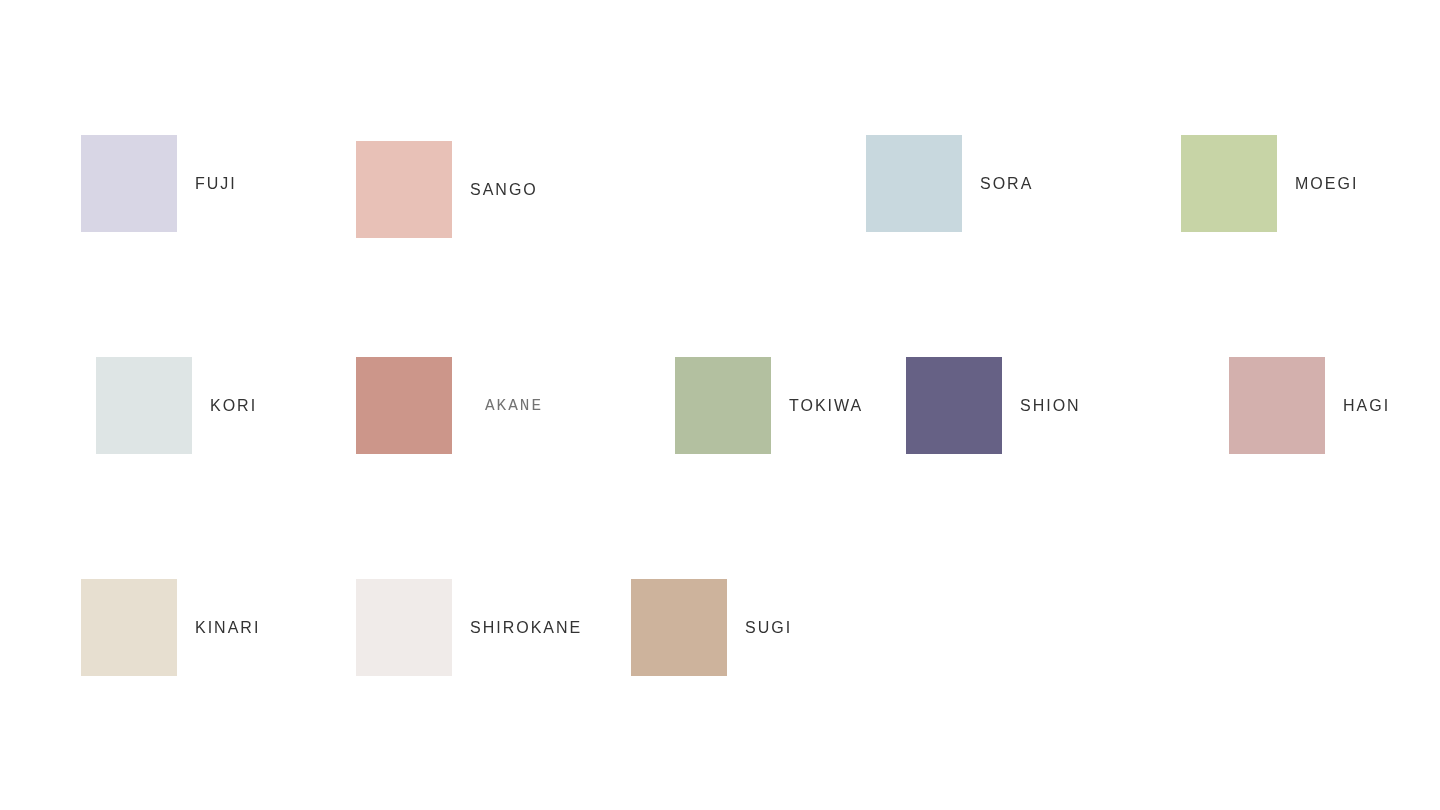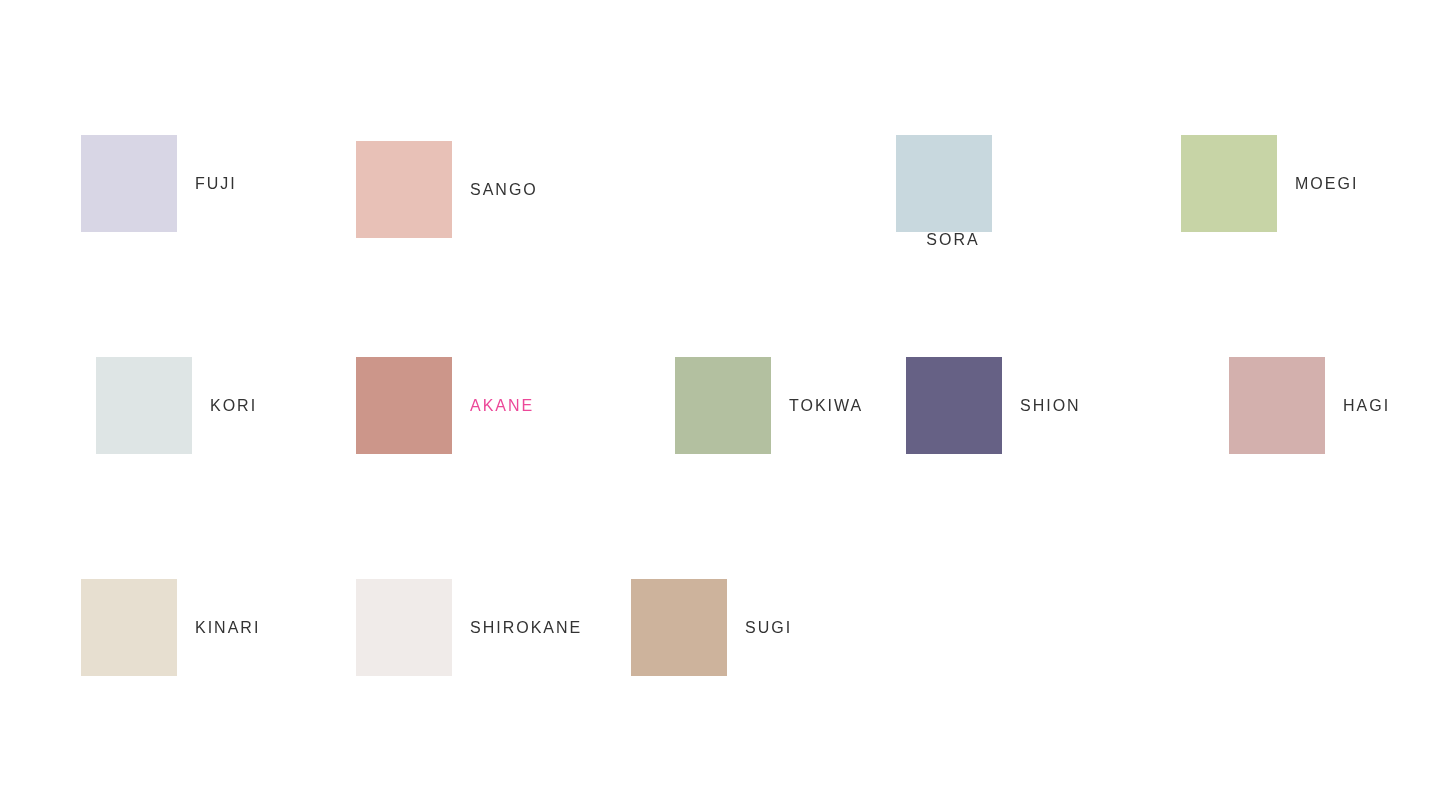--- a/index.html
+++ b/index.html
@@ -44,35 +44,35 @@
 
 <div id="palette-board" style="background: rgb(255, 255, 255);">
     <div class="swatch-cell" style="left: 81px; top: 135px; height: 97px;">
       <div class="swatch-chip" title="#D8D6E5" style="width: 96px; height: 97px; background: rgb(216, 214, 229);"></div>
       <span class="swatch-label" style="margin-left: 18px; color: rgb(51, 51, 51);">FUJI</span>
     </div>
     <div class="swatch-cell" style="left: 356px; top: 141px; height: 97px;">
       <div class="swatch-chip" title="#E8C1B7" style="width: 96px; height: 97px; background: rgb(232, 193, 183);"></div>
       <span class="swatch-label" style="margin-left: 18px; color: rgb(51, 51, 51);">SANGO</span>
     </div>
-    <div class="swatch-cell" style="left: 896px; top: 135px; height: 97px; flex-direction: column;">
+    <div class="swatch-cell" style="left: 866px; top: 135px; height: 97px;">
       <div class="swatch-chip" title="#C8D8DE" style="width: 96px; height: 97px; background: rgb(200, 216, 222);"></div>
       <span class="swatch-label" style="margin-left: 18px; color: rgb(51, 51, 51);">SORA</span>
     </div>
     <div class="swatch-cell" style="left: 1181px; top: 135px; height: 97px;">
       <div class="swatch-chip" title="#C7D4A6" style="width: 96px; height: 97px; background: rgb(199, 212, 166);"></div>
       <span class="swatch-label" style="margin-left: 18px; color: rgb(51, 51, 51);">MOEGI</span>
     </div>
     <div class="swatch-cell" style="left: 81px; top: 357px; height: 97px; padding-left: 15px;">
       <div class="swatch-chip" title="#DEE5E5" style="width: 96px; height: 97px; background: rgb(222, 229, 229);"></div>
       <span class="swatch-label" style="margin-left: 18px; color: rgb(51, 51, 51);">KORI</span>
     </div>
     <div class="swatch-cell" style="left: 356px; top: 357px; height: 97px;">
       <div class="swatch-chip" title="#CC968A" style="width: 96px; height: 97px; background: rgb(204, 150, 138);"></div>
-      <span class="swatch-label" style="margin-left: 18px; color: #ec4899;">AKANE</span>
+      <span class="swatch-label" style="margin-left: 33px; color: #737373; font-family: Liberation Mono, monospace;">AKANE</span>
     </div>
     <div class="swatch-cell" style="left: 631px; top: 357px; height: 97px; padding-left: 44px;">
       <div class="swatch-chip" title="#B3C0A0" style="width: 96px; height: 97px; background: rgb(179, 192, 160);"></div>
       <span class="swatch-label" style="margin-left: 18px; color: rgb(51, 51, 51);">TOKIWA</span>
     </div>
     <div class="swatch-cell" style="left: 906px; top: 357px; height: 97px;">
       <div class="swatch-chip" title="#666185" style="width: 96px; height: 97px; background: rgb(102, 97, 133);"></div>
       <span class="swatch-label" style="margin-left: 18px; color: rgb(51, 51, 51);">SHION</span>
     </div>
     <div class="swatch-cell" style="left: 1181px; top: 357px; height: 97px; padding-left: 48px;">

